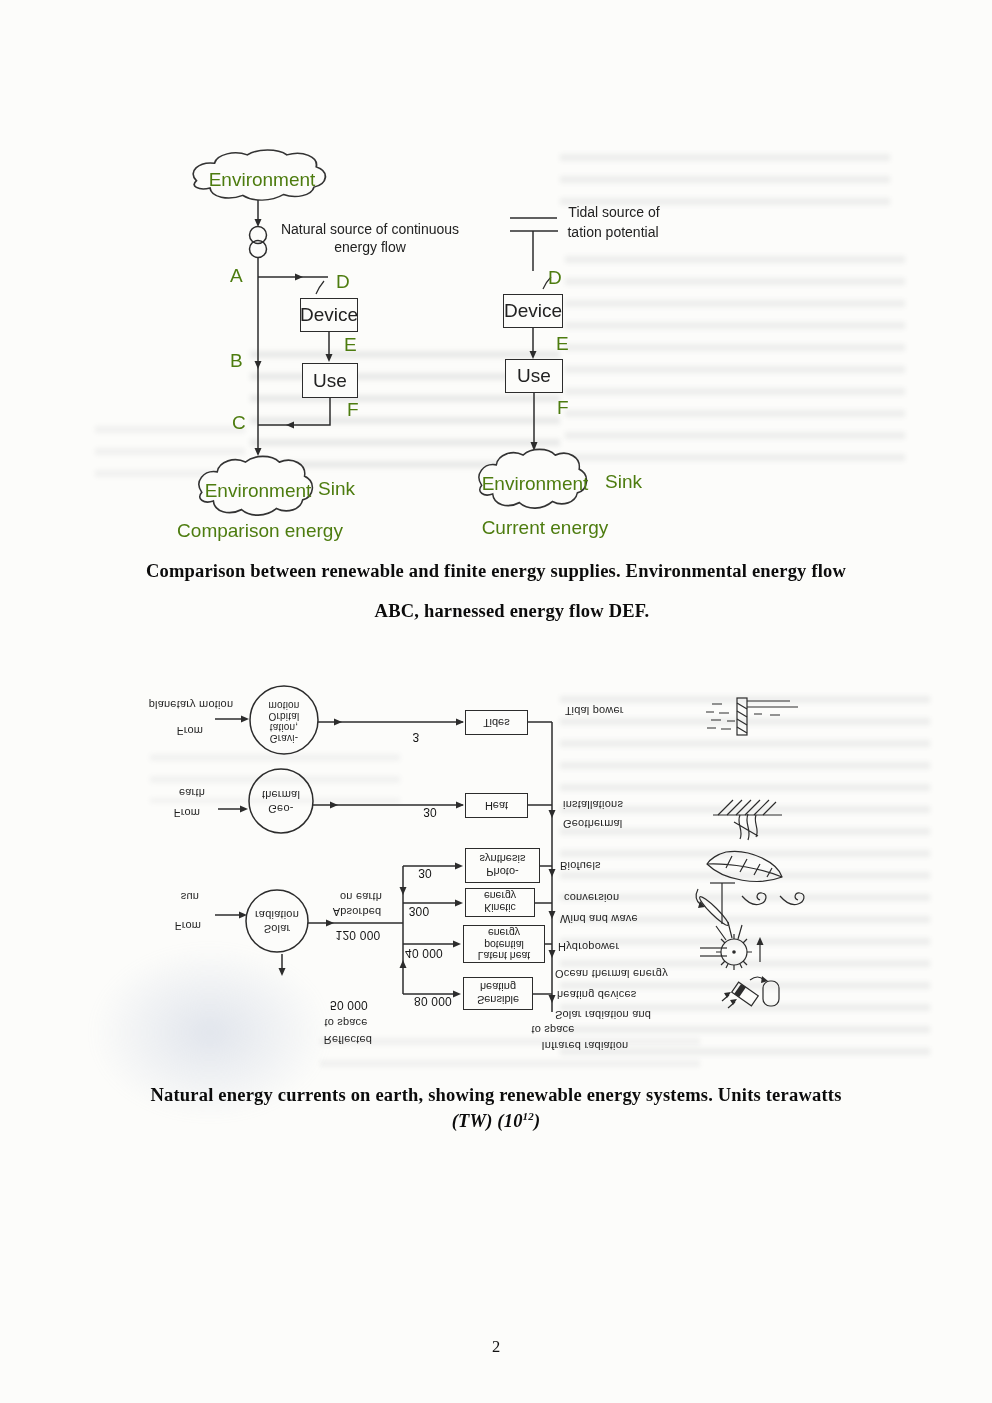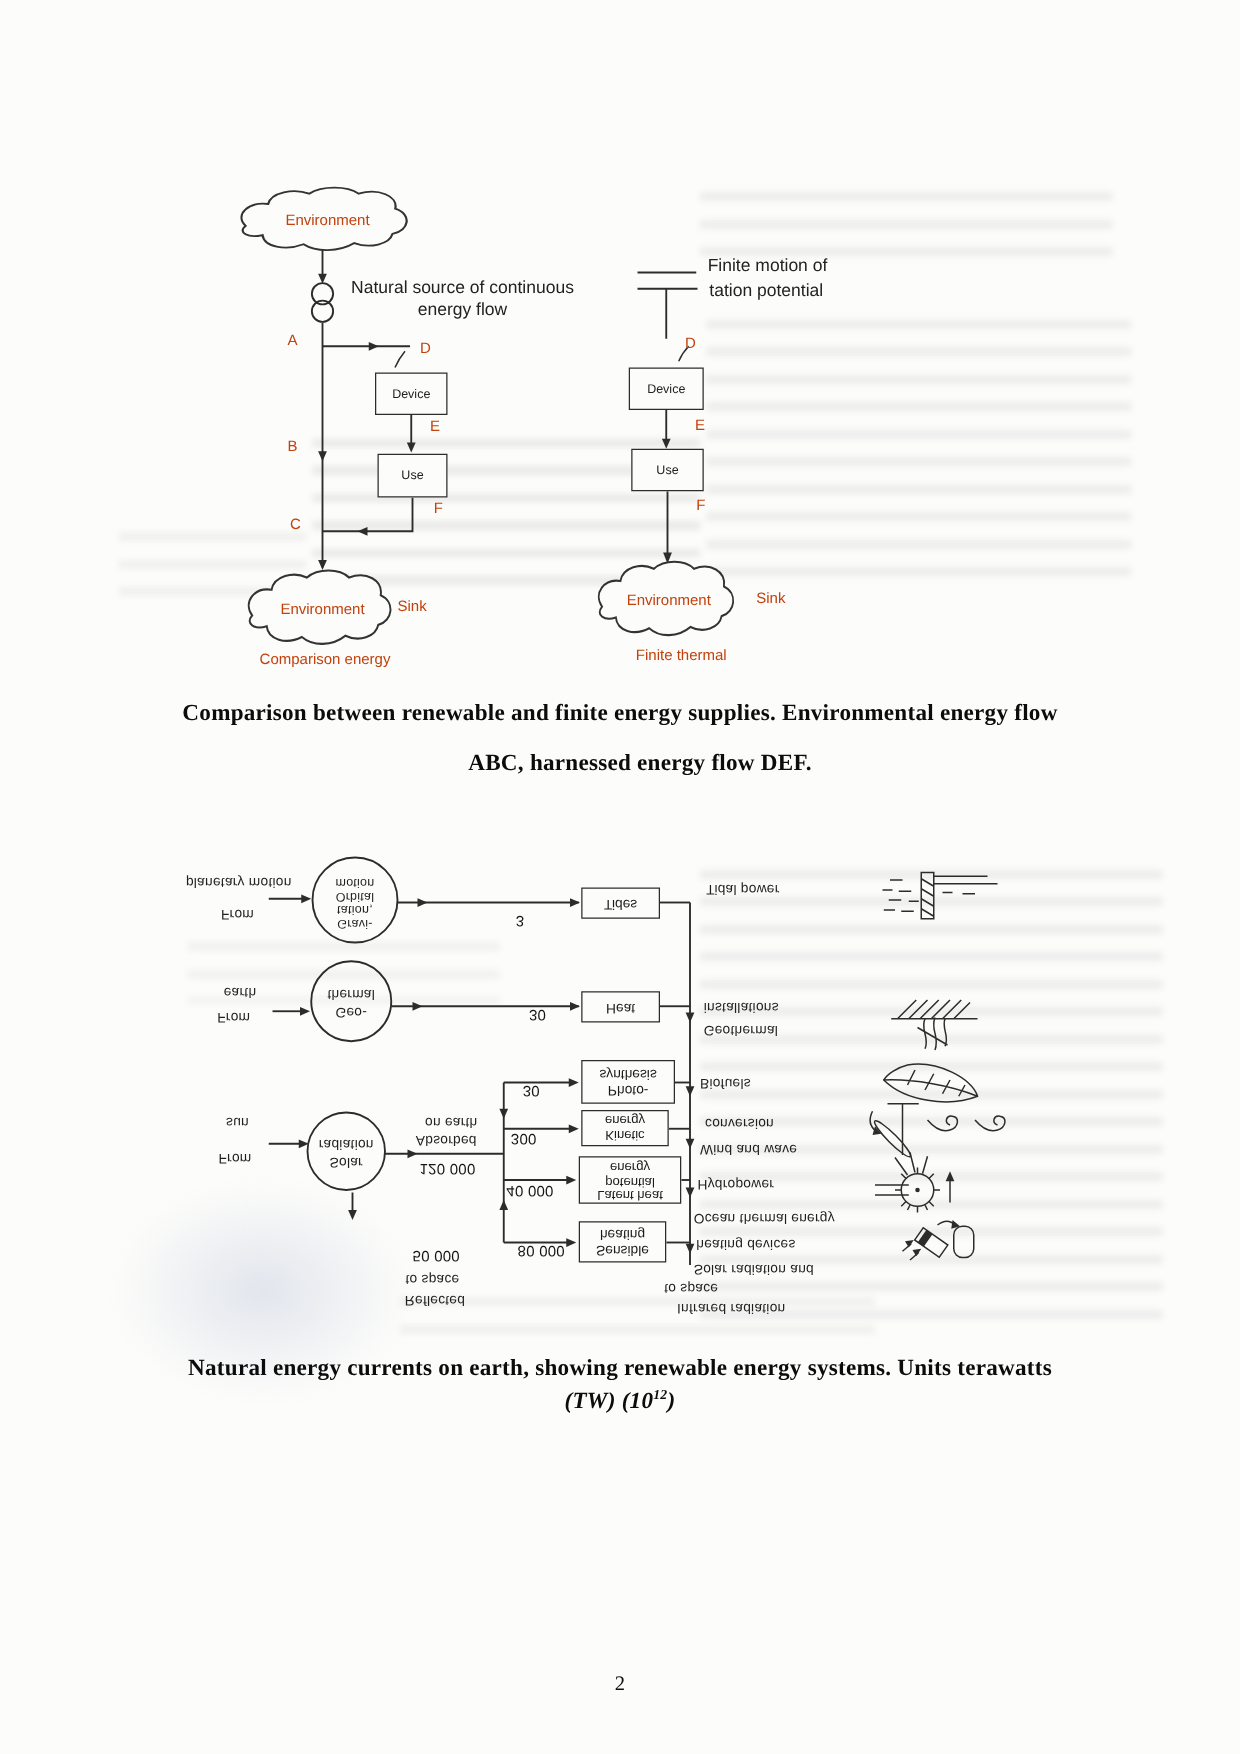--- a/index.html
+++ b/index.html
@@ -8,30 +8,30 @@
     background:#fcfcfa;
     font-family:"Liberation Sans", sans-serif;
     color:#1d1d1d;
   }
   .fig{position:absolute;}
   #fig1{left:150px;top:140px;width:580px;height:430px;}
   #fig2{left:130px;top:680px;width:760px;height:380px;transform:scaleY(-1);}
   .lines{position:absolute;left:0;top:0;}
   .t{position:absolute;white-space:nowrap;}
   .tc{position:absolute;white-space:nowrap;transform:translateX(-50%);}
-  .f1{font-size:12px;color:#c2410c;}
+  .f1{font-size:19px;color:#4d7c0f;}
   .f1s{font-size:14px;color:#222;}
   .t2{position:absolute;white-space:nowrap;font-size:11px;color:#1f1f1f;letter-spacing:.2px;}
   .t2c{position:absolute;white-space:nowrap;font-size:11px;color:#1f1f1f;letter-spacing:.2px;transform:translateX(-50%);}
   .num{font-size:12px;color:#161616;}
   .bx{position:absolute;border:1.5px solid #2c2c2c;background:#fcfcfa;
       display:flex;flex-direction:column;align-items:center;justify-content:center;
       text-align:center;font-size:11px;line-height:13px;color:#1b1b1b;box-sizing:border-box;}
   .bx1{position:absolute;border:1.6px solid #2c2c2c;background:#fcfcfa;
-      display:flex;align-items:center;justify-content:center;font-size:10px;color:#222;box-sizing:border-box;}
+      display:flex;align-items:center;justify-content:center;font-size:19px;color:#222;box-sizing:border-box;}
   .caption{position:absolute;left:0;width:992px;text-align:center;
       font-family:"Liberation Serif", serif;font-weight:700;font-size:18.5px;
       letter-spacing:.2px;color:#0c0c0c;}
   .pageno{position:absolute;left:0;width:992px;text-align:center;
       font-family:"Liberation Serif", serif;font-size:16.5px;color:#111;}
   .bleed{position:absolute;filter:blur(2.5px);pointer-events:none;
       background:repeating-linear-gradient(180deg, transparent 0 6px, #6b7077 6px 13px, transparent 13px 22px);}
   .smudge{position:absolute;filter:blur(7px);pointer-events:none;
       background:radial-gradient(ellipse at center, #b9c3d8 0%, rgba(185,195,216,0) 70%);}
   svg{display:block;}
@@ -107,34 +107,34 @@
   <div class="t f1" style="left:80px;top:210px;">B</div>
   <div class="bx1" style="left:152px;top:223px;width:56px;height:35px;">
       <span>Use</span>
     </div>
   <div class="t f1" style="left:197px;top:259px;">F</div>
   <div class="t f1" style="left:82px;top:272px;">C</div>
   <div class="tc f1" style="left:108px;top:340px;">Environment</div>
   <div class="t f1" style="left:168px;top:338px;">Sink</div>
   <div class="tc f1" style="left:110px;top:380px;">Comparison energy</div>
 
-  <div class="tc f1s" style="left:464px;top:64px;">Finite motion of</div>
+  <div class="tc f1s" style="left:464px;top:64px;">Tidal source of</div>
   <div class="tc f1s" style="left:463px;top:84px;">tation potential</div>
   <div class="t f1" style="left:398px;top:127px;">D</div>
   <div class="bx1" style="left:353px;top:154px;width:60px;height:34px;">
       <span>Device</span>
     </div>
   <div class="t f1" style="left:406px;top:193px;">E</div>
   <div class="bx1" style="left:355px;top:219px;width:58px;height:34px;">
       <span>Use</span>
     </div>
   <div class="t f1" style="left:407px;top:257px;">F</div>
   <div class="tc f1" style="left:385px;top:333px;">Environment</div>
   <div class="t f1" style="left:455px;top:331px;">Sink</div>
-  <div class="tc f1" style="left:395px;top:377px;">Finite thermal</div>
+  <div class="tc f1" style="left:395px;top:377px;">Current energy</div>
 </div>
 
 <div class="caption" style="top:561px;">Comparison between renewable and finite energy supplies. Environmental energy flow</div>
 <div class="caption" style="top:601px;margin-left:16px;">ABC, harnessed energy flow DEF.</div>
 
 <div class="fig" id="fig2">
   <svg class="lines" width="760" height="380" viewBox="0 0 760 380">
 
     <line class="ln" x1="85" y1="145" x2="112" y2="145"></line>
       <polygon class="ar" points="109,141.5 117,145 109,148.5"></polygon>

